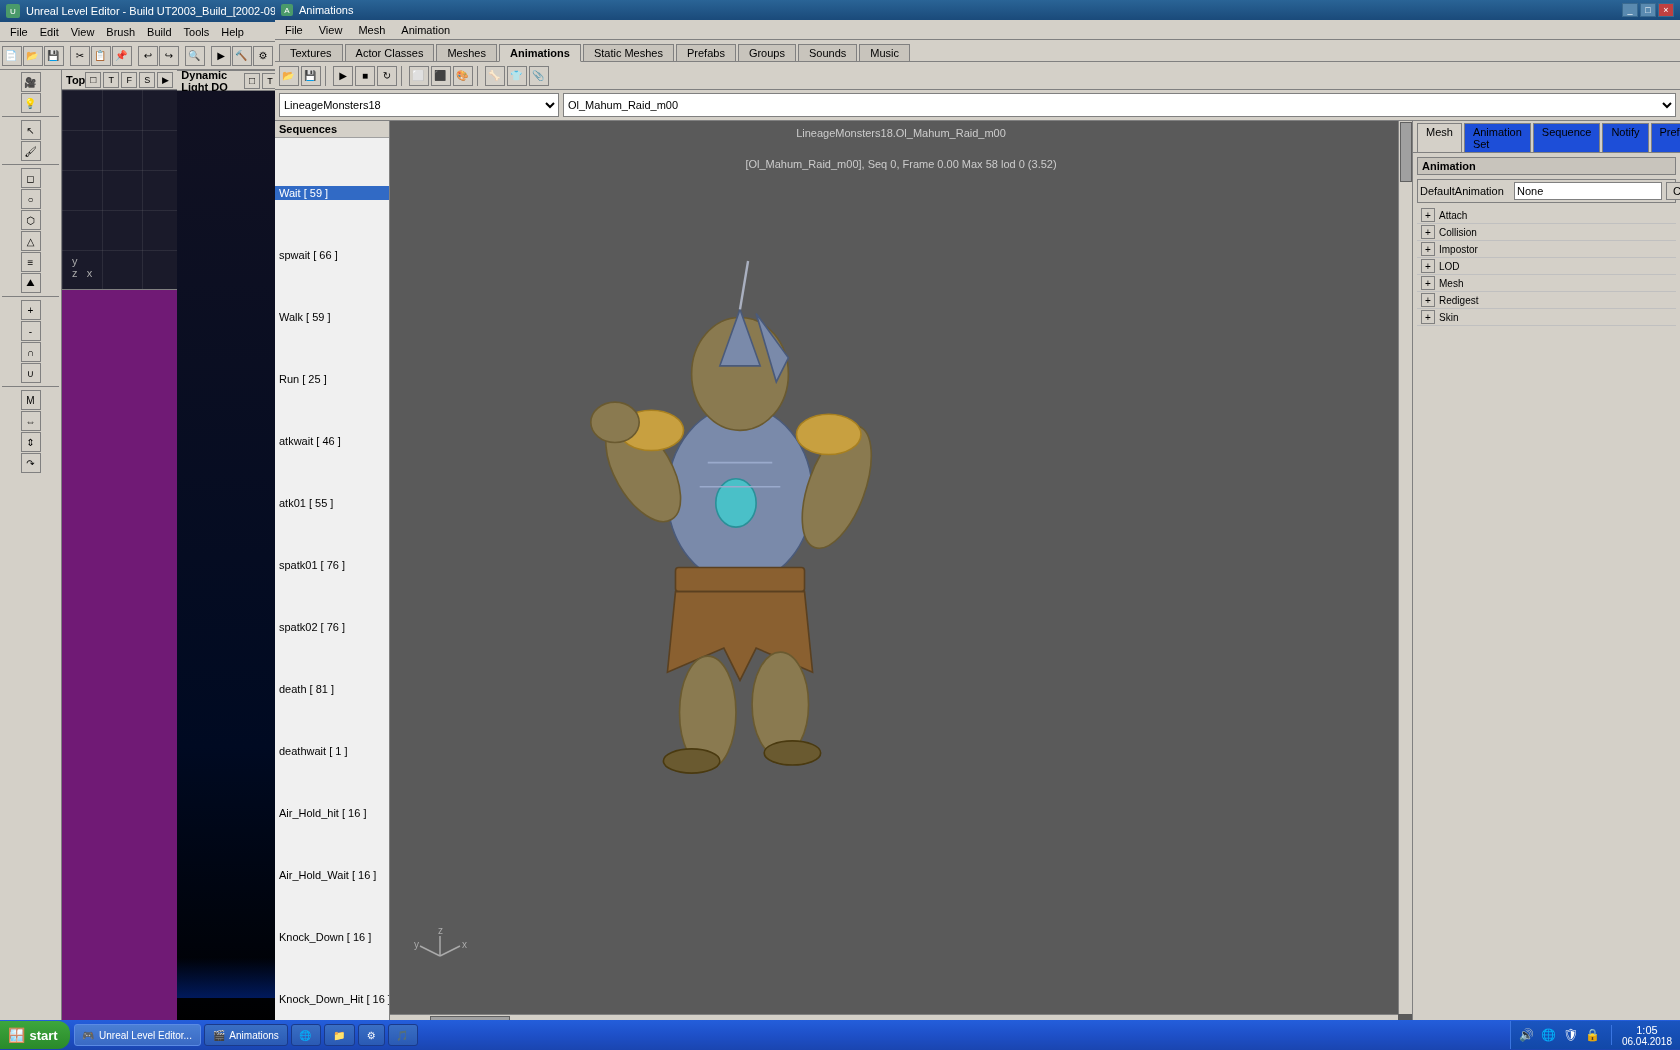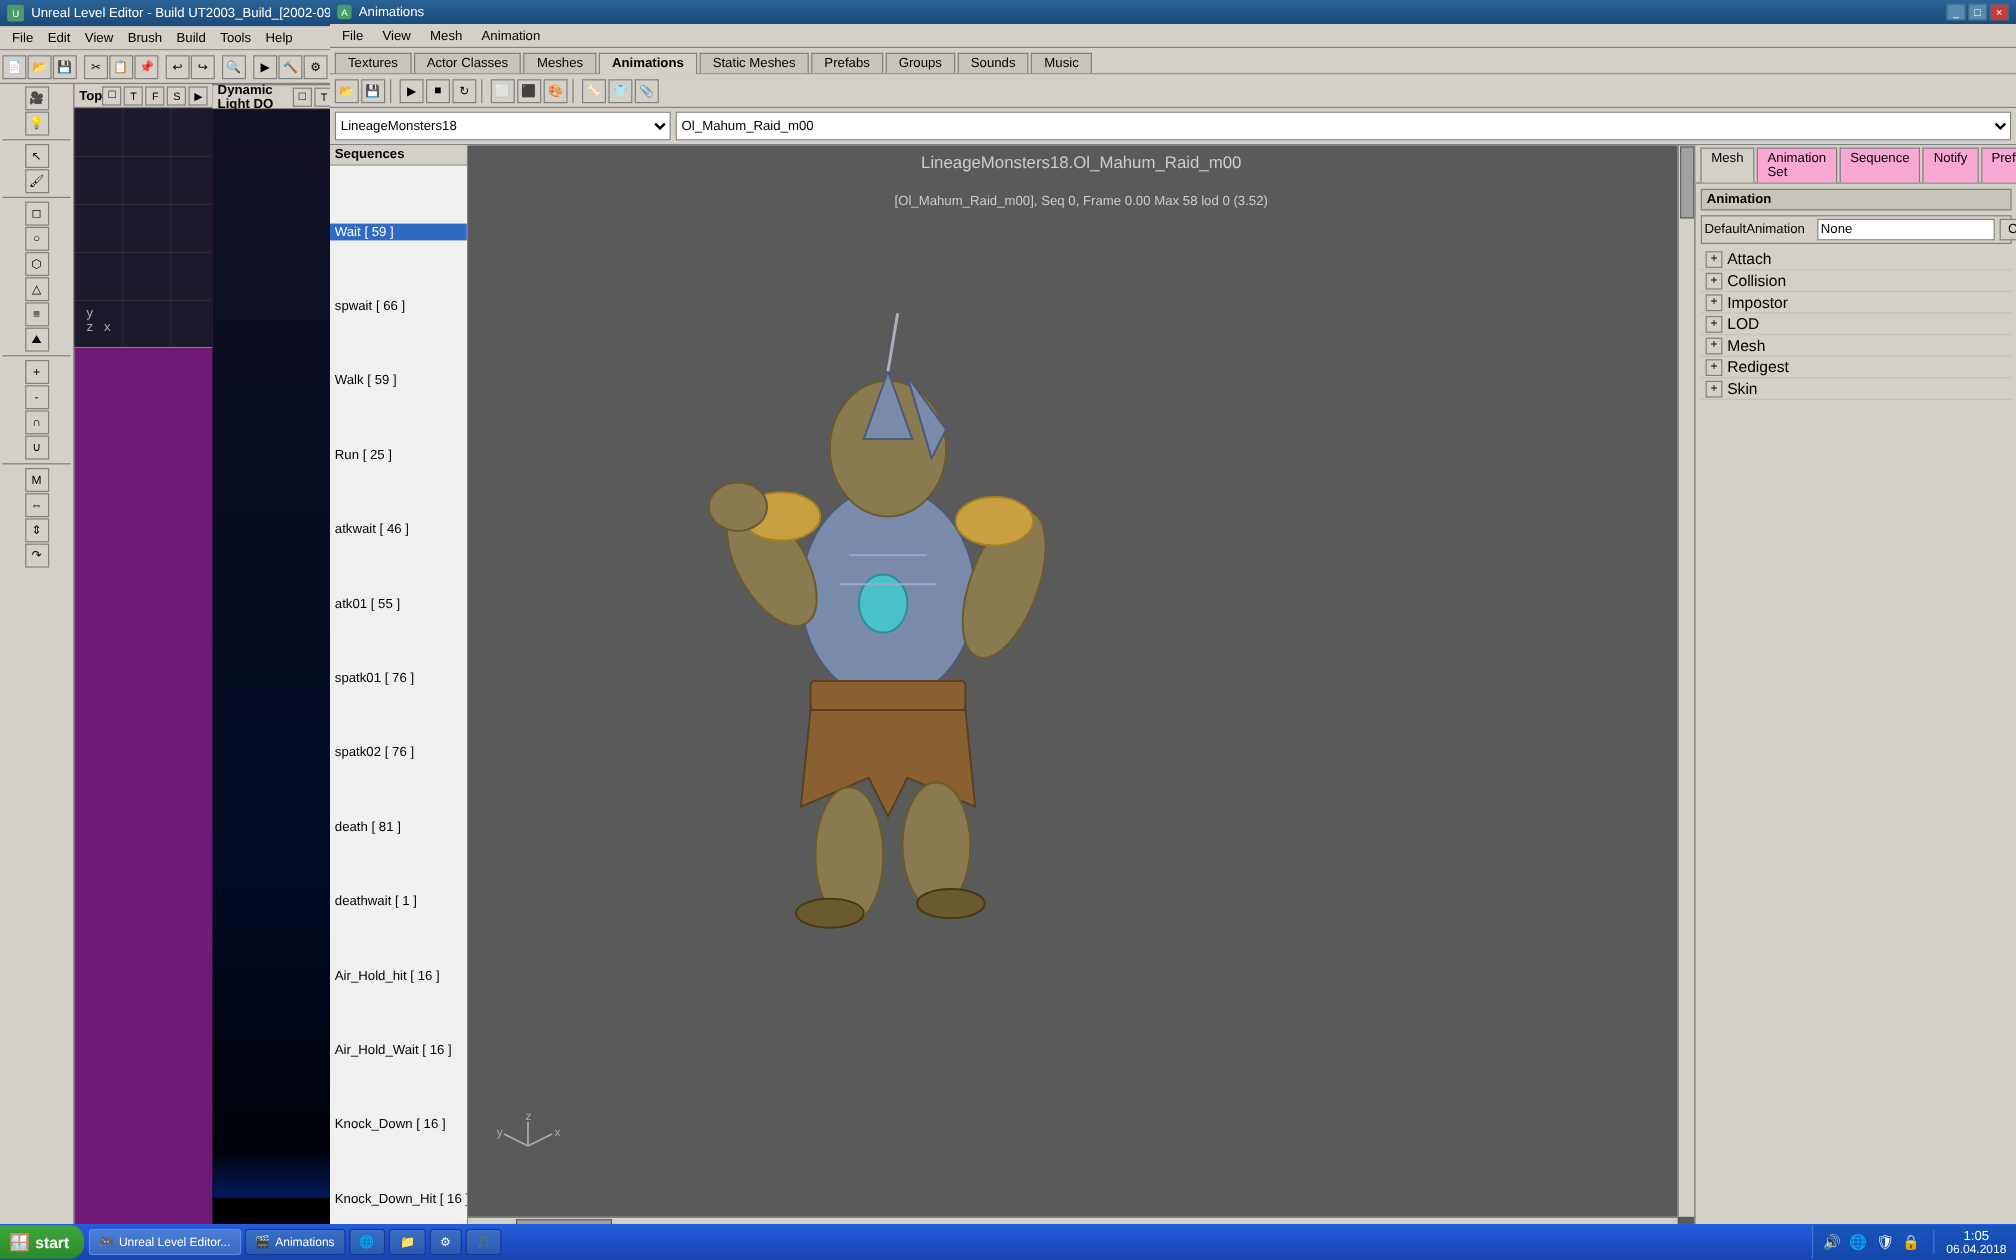--- a/index.html
+++ b/index.html
@@ -116,21 +116,21 @@
       padding: 2px 4px 0;
       background: #d4d0c8;
       border-bottom: 1px solid #808080;
     }
     .right-tab {
       padding: 2px 8px;
       font-size: 11px;
       cursor: pointer;
       border: 1px solid #808080;
       border-bottom: none;
-      background: #f9a8d4;
+      background: #1d4ed8;
       margin-right: 2px;
     }
     .right-tab.active {
       background: #d4d0c8;
     }
 
     .right-content {
       flex: 1;
       overflow-y: auto;
       padding: 4px;
@@ -347,21 +347,21 @@
       display: flex;
       align-items: center;
       justify-content: center;
       cursor: pointer;
       font-size: 10px;
       margin-right: 4px;
       flex-shrink: 0;
     }
 
     .prop-name {
-      font-size: 13px;
+      font-size: 10px;
       flex: 1;
     }
 
     
     .winxp-taskbar {
       position: absolute;
       bottom: 0;
       left: 0;
       right: 0;
       height: 30px;
@@ -656,21 +656,21 @@
             <div class="seq-item">Knock_Down [ 16 ]</div>
             <div class="seq-item">Knock_Down_Hit [ 16 ]</div>
             <div class="seq-item">Knock_Down_Stand [ 16 ]</div>
             <div class="seq-item">Knock_Down_Wait [ 31 ]</div>
           </div>
         </div>
 
         <div class="main-viewport">
 
           <div class="viewport-info">
-            <div style="color:#ccc;font-size:14px;">LineageMonsters18.Ol_Mahum_Raid_m00</div>
+            <div style="color:#ccc;font-size:11px;">LineageMonsters18.Ol_Mahum_Raid_m00</div>
             <div style="color:#ccc;font-size:11px;margin-top:19px;">[Ol_Mahum_Raid_m00], Seq 0,  Frame  0.00 Max 58  lod 0 (3.52)</div>
           </div>
 
           <svg viewBox="0 0 620 680" style="position:absolute;top:80px;left:100px;width:500px;height:620px;">
 
             <ellipse cx="310" cy="320" rx="90" ry="110" fill="#7a8aaa" stroke="#4a5a7a" stroke-width="2"></ellipse>
 
             <ellipse cx="305" cy="330" rx="25" ry="30" fill="#4ac0c8" stroke="#2a9098" stroke-width="2"></ellipse>
 
             <ellipse cx="310" cy="170" rx="60" ry="70" fill="#8a7a50" stroke="#6a5a30" stroke-width="2"></ellipse>

